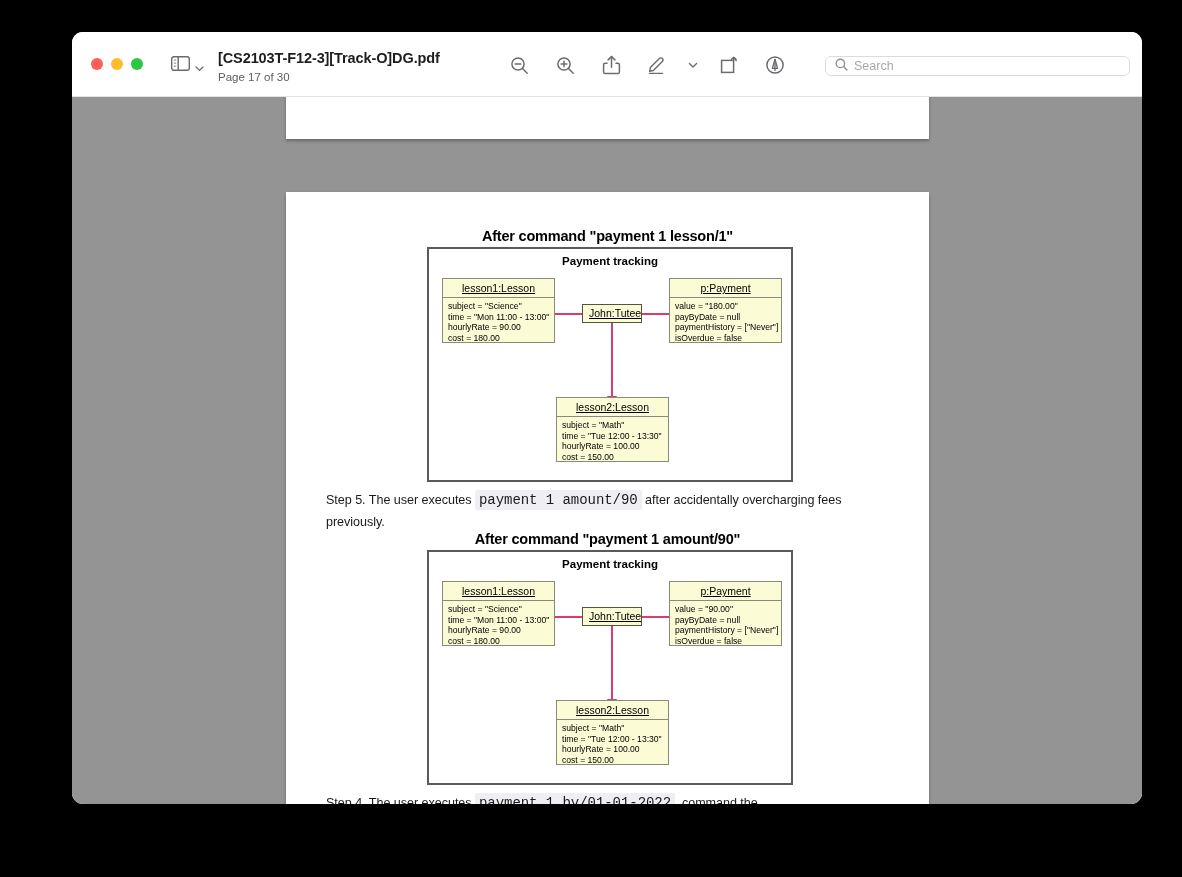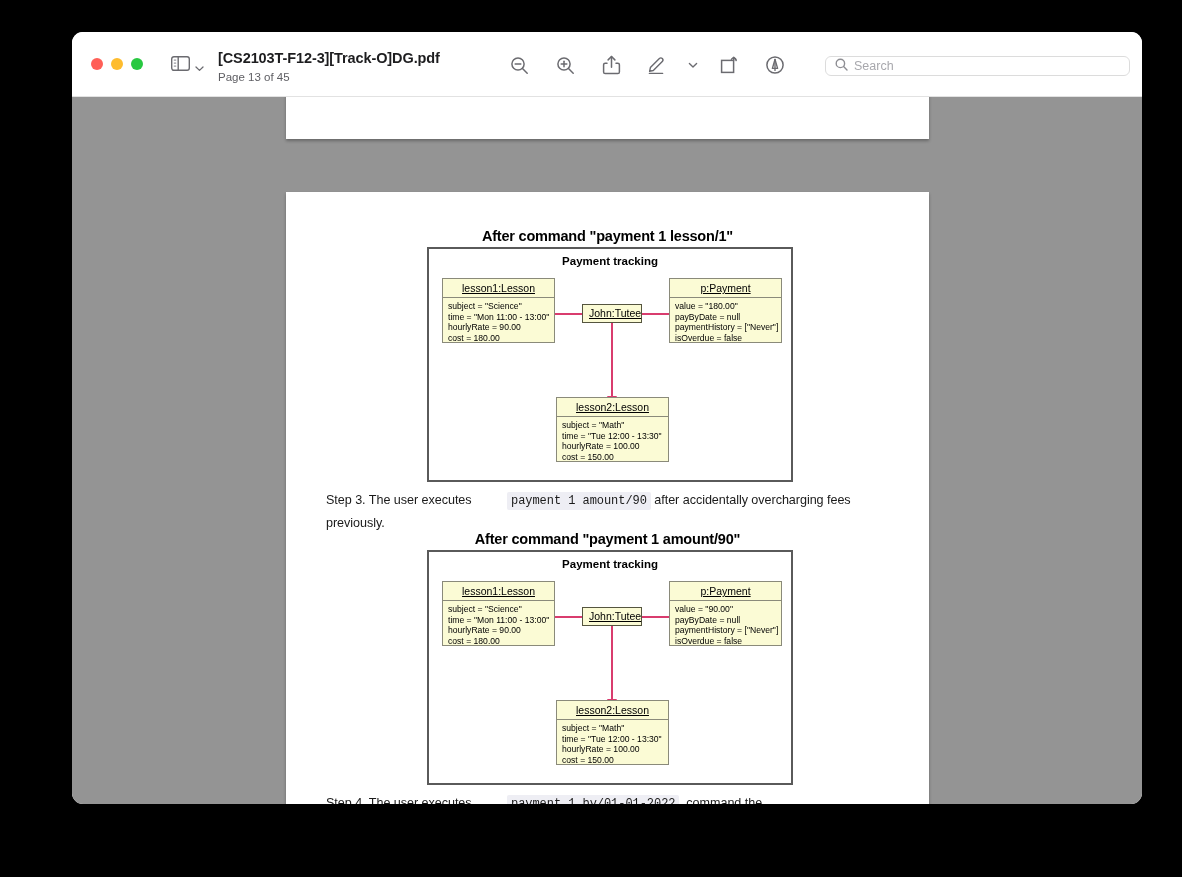--- a/index.html
+++ b/index.html
@@ -228,27 +228,26 @@
   
   .para {
     position: absolute;
     font-size: 12.6px;
     line-height: 22px;
     color: #1a1a1a;
     letter-spacing: -0.05px;
   }
   code.inline {
     font-family: "Liberation Mono", monospace;
-    font-size: 12px;
+    font-size: 14px;
     background: #eeeef4;
     color: #1a1a1a;
     padding: 2px 4px;
     border-radius: 2px;
     white-space: nowrap;
-    margin-left: 32px;
   }
 </style>
 </head>
 <body>
 
 <div class="window">
 
   <div class="titlebar">
 
     <div class="traffic">
@@ -269,21 +268,21 @@
       </span>
       <span class="chev">
         <svg width="9" height="9" viewBox="0 0 9 9">
           <polyline points="1,3 4.5,6.4 8,3" fill="none" stroke="#6b6b70" stroke-width="1.3" stroke-linecap="round" stroke-linejoin="round"></polyline>
         </svg>
       </span>
     </div>
 
     <div class="doc-title-group">
       <div class="doc-title">[CS2103T-F12-3][Track-O]DG.pdf</div>
-      <div class="doc-page">Page 13 of 45</div>
+      <div class="doc-page">Page 17 of 30</div>
     </div>
 
     <div class="tools">
 
       <div class="tool">
         <svg width="19" height="19" viewBox="0 0 19 19">
           <circle cx="8" cy="8" r="6.1" fill="none" stroke="#6b6b70" stroke-width="1.5"></circle>
           <line x1="12.5" y1="12.5" x2="17.2" y2="17.2" stroke="#6b6b70" stroke-width="1.5" stroke-linecap="round"></line>
           <line x1="5.2" y1="8" x2="10.8" y2="8" stroke="#6b6b70" stroke-width="1.5" stroke-linecap="round"></line>
         </svg>
@@ -407,21 +406,21 @@
               <div>subject = "Math"</div>
               <div>time = "Tue 12:00 - 13:30"</div>
               <div>hourlyRate = 100.00</div>
               <div>cost = 150.00</div>
             </div>
           </div>
 
         </div>
 
         <div class="para" style="left:40px; top:297px; width:570px;">
-          <span>Step 3. The user executes </span><code class="inline">payment 1 amount/90</code><span> after accidentally overcharging fees previously.</span>
+          <span>Step 5. The user executes </span><code class="inline">payment 1 amount/90</code><span> after accidentally overcharging fees previously.</span>
         </div>
 
         <div class="diagram-title" style="position:absolute; left:0; top:339px; width:100%;">After command "payment 1 amount/90"</div>
 
         <div class="uml-frame" style="position:absolute; left:141px; top:358px; width:366px; height:235px;">
 
           <div class="frame-title">Payment tracking</div>
 
           <div class="link link-h" style="left:109px; top:64px; width:44px;"></div>
           <div class="arrow arrow-left" style="left:101px; top:60px;"></div>

